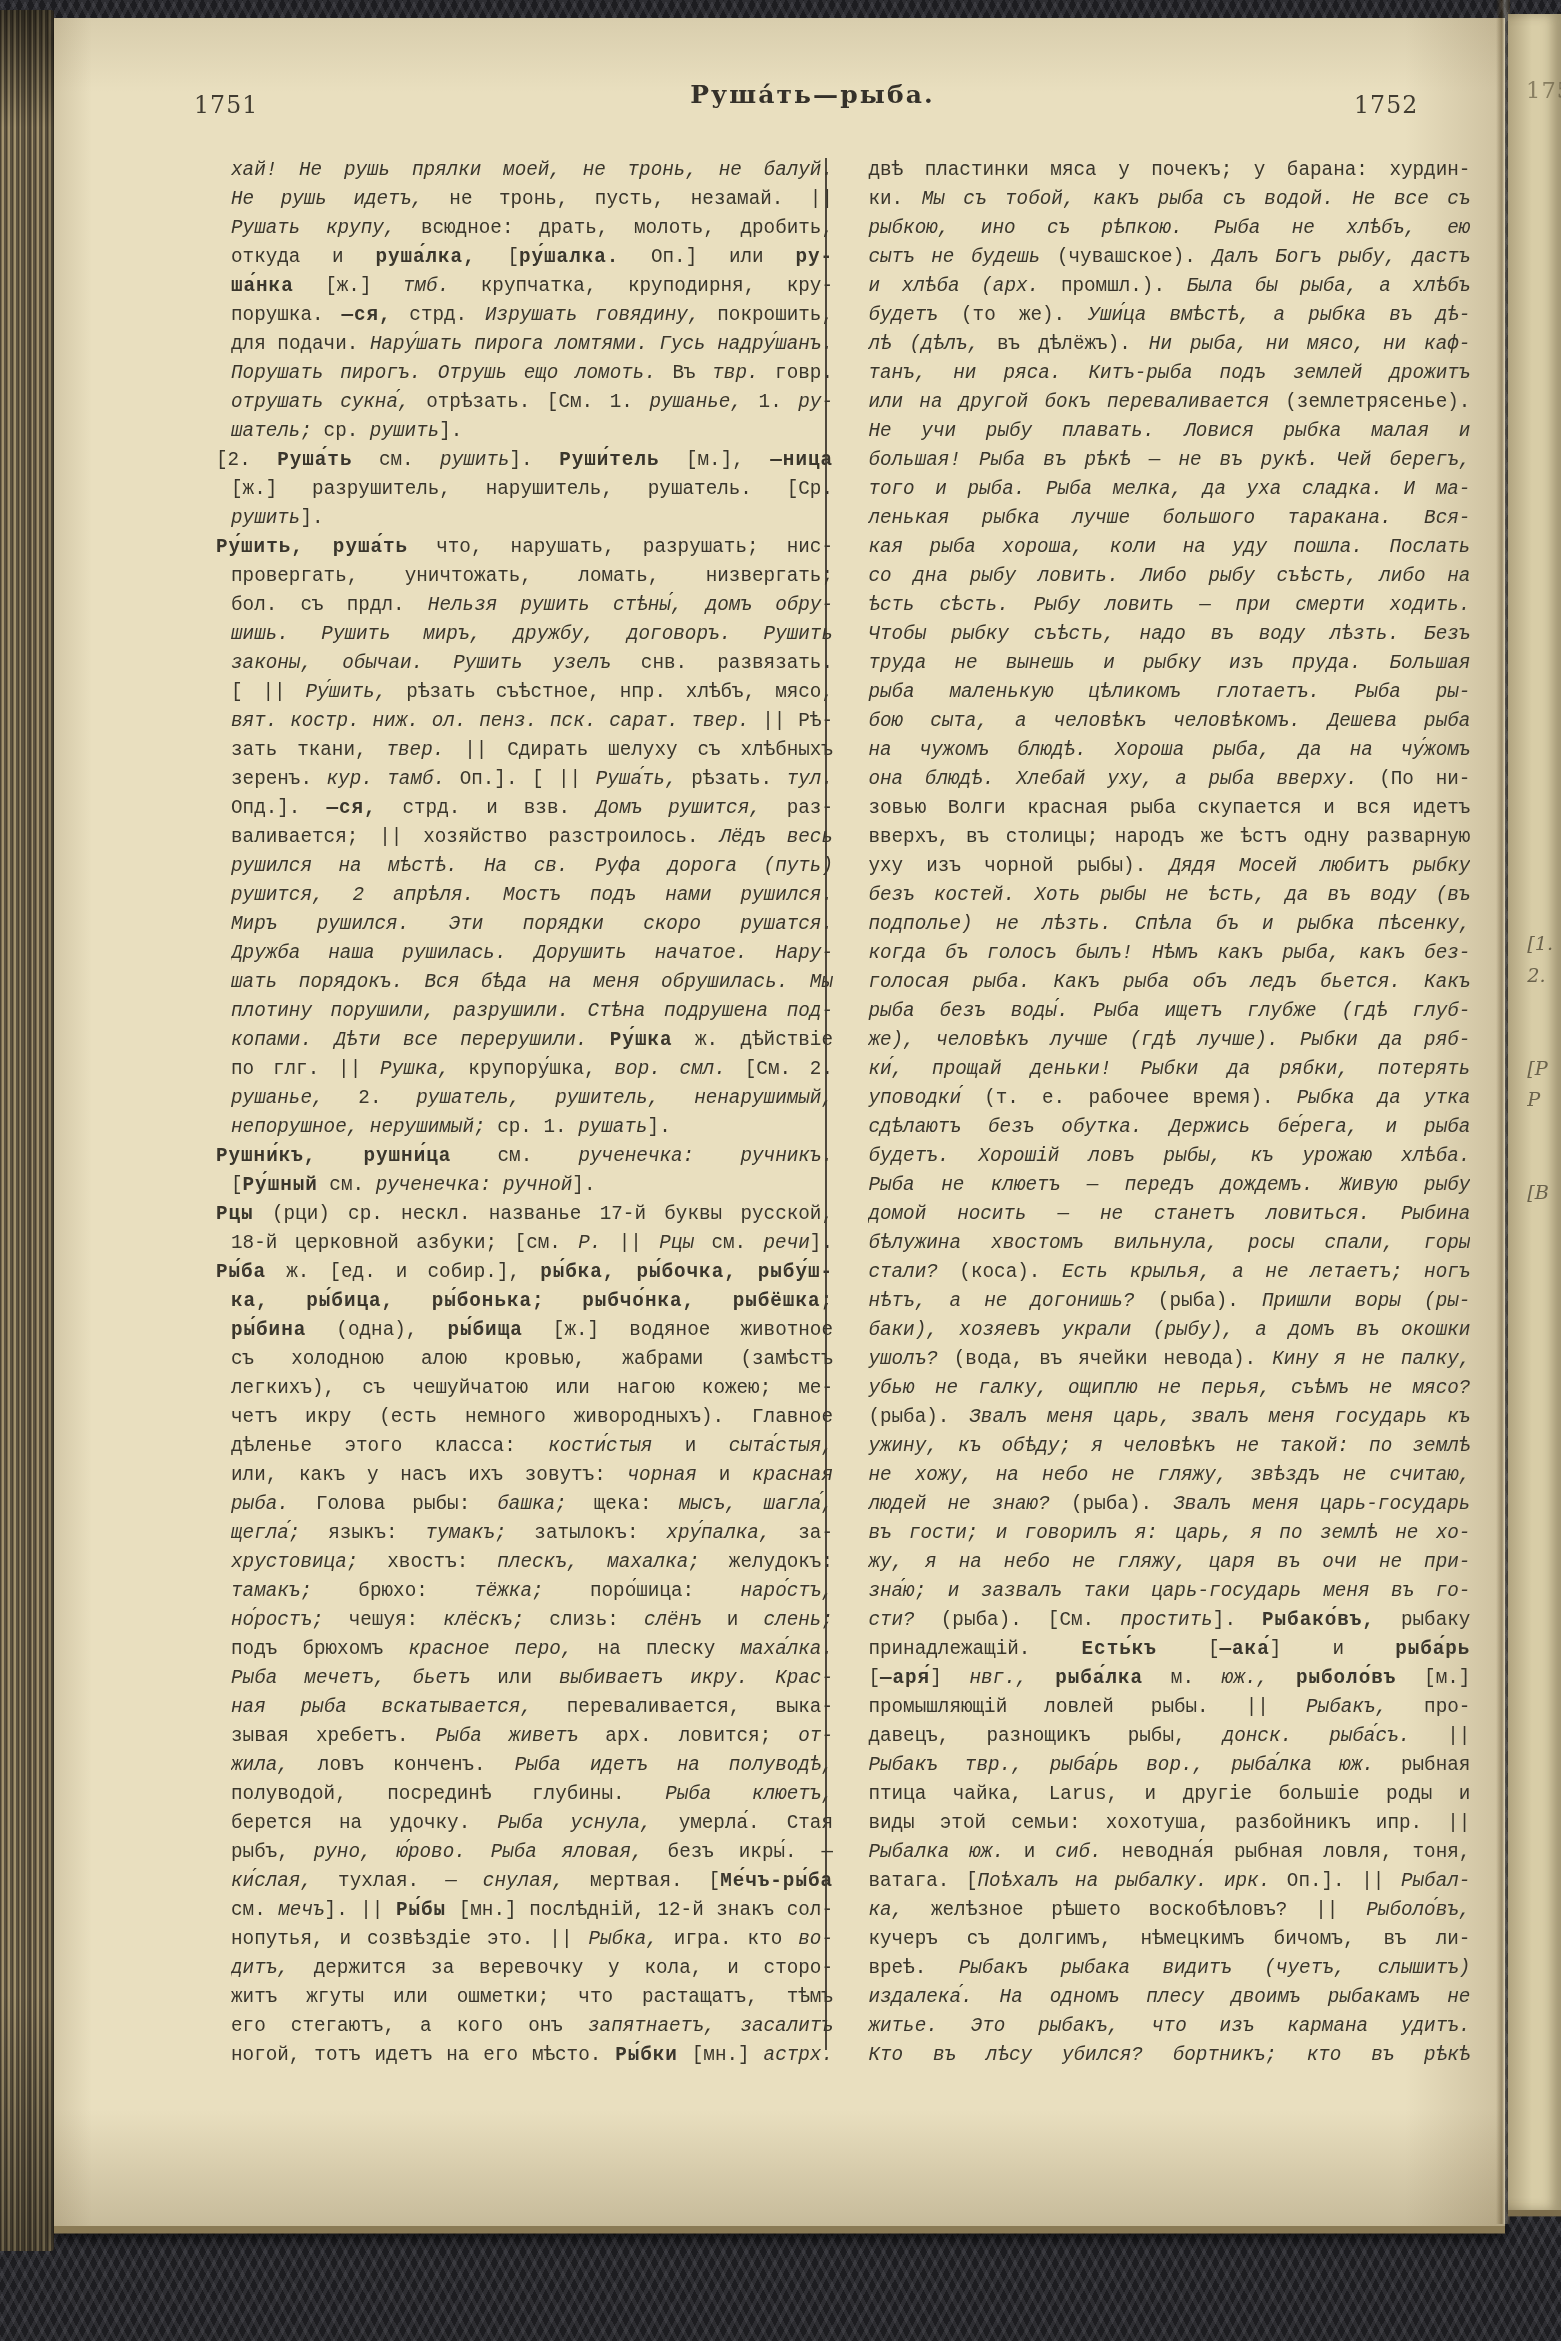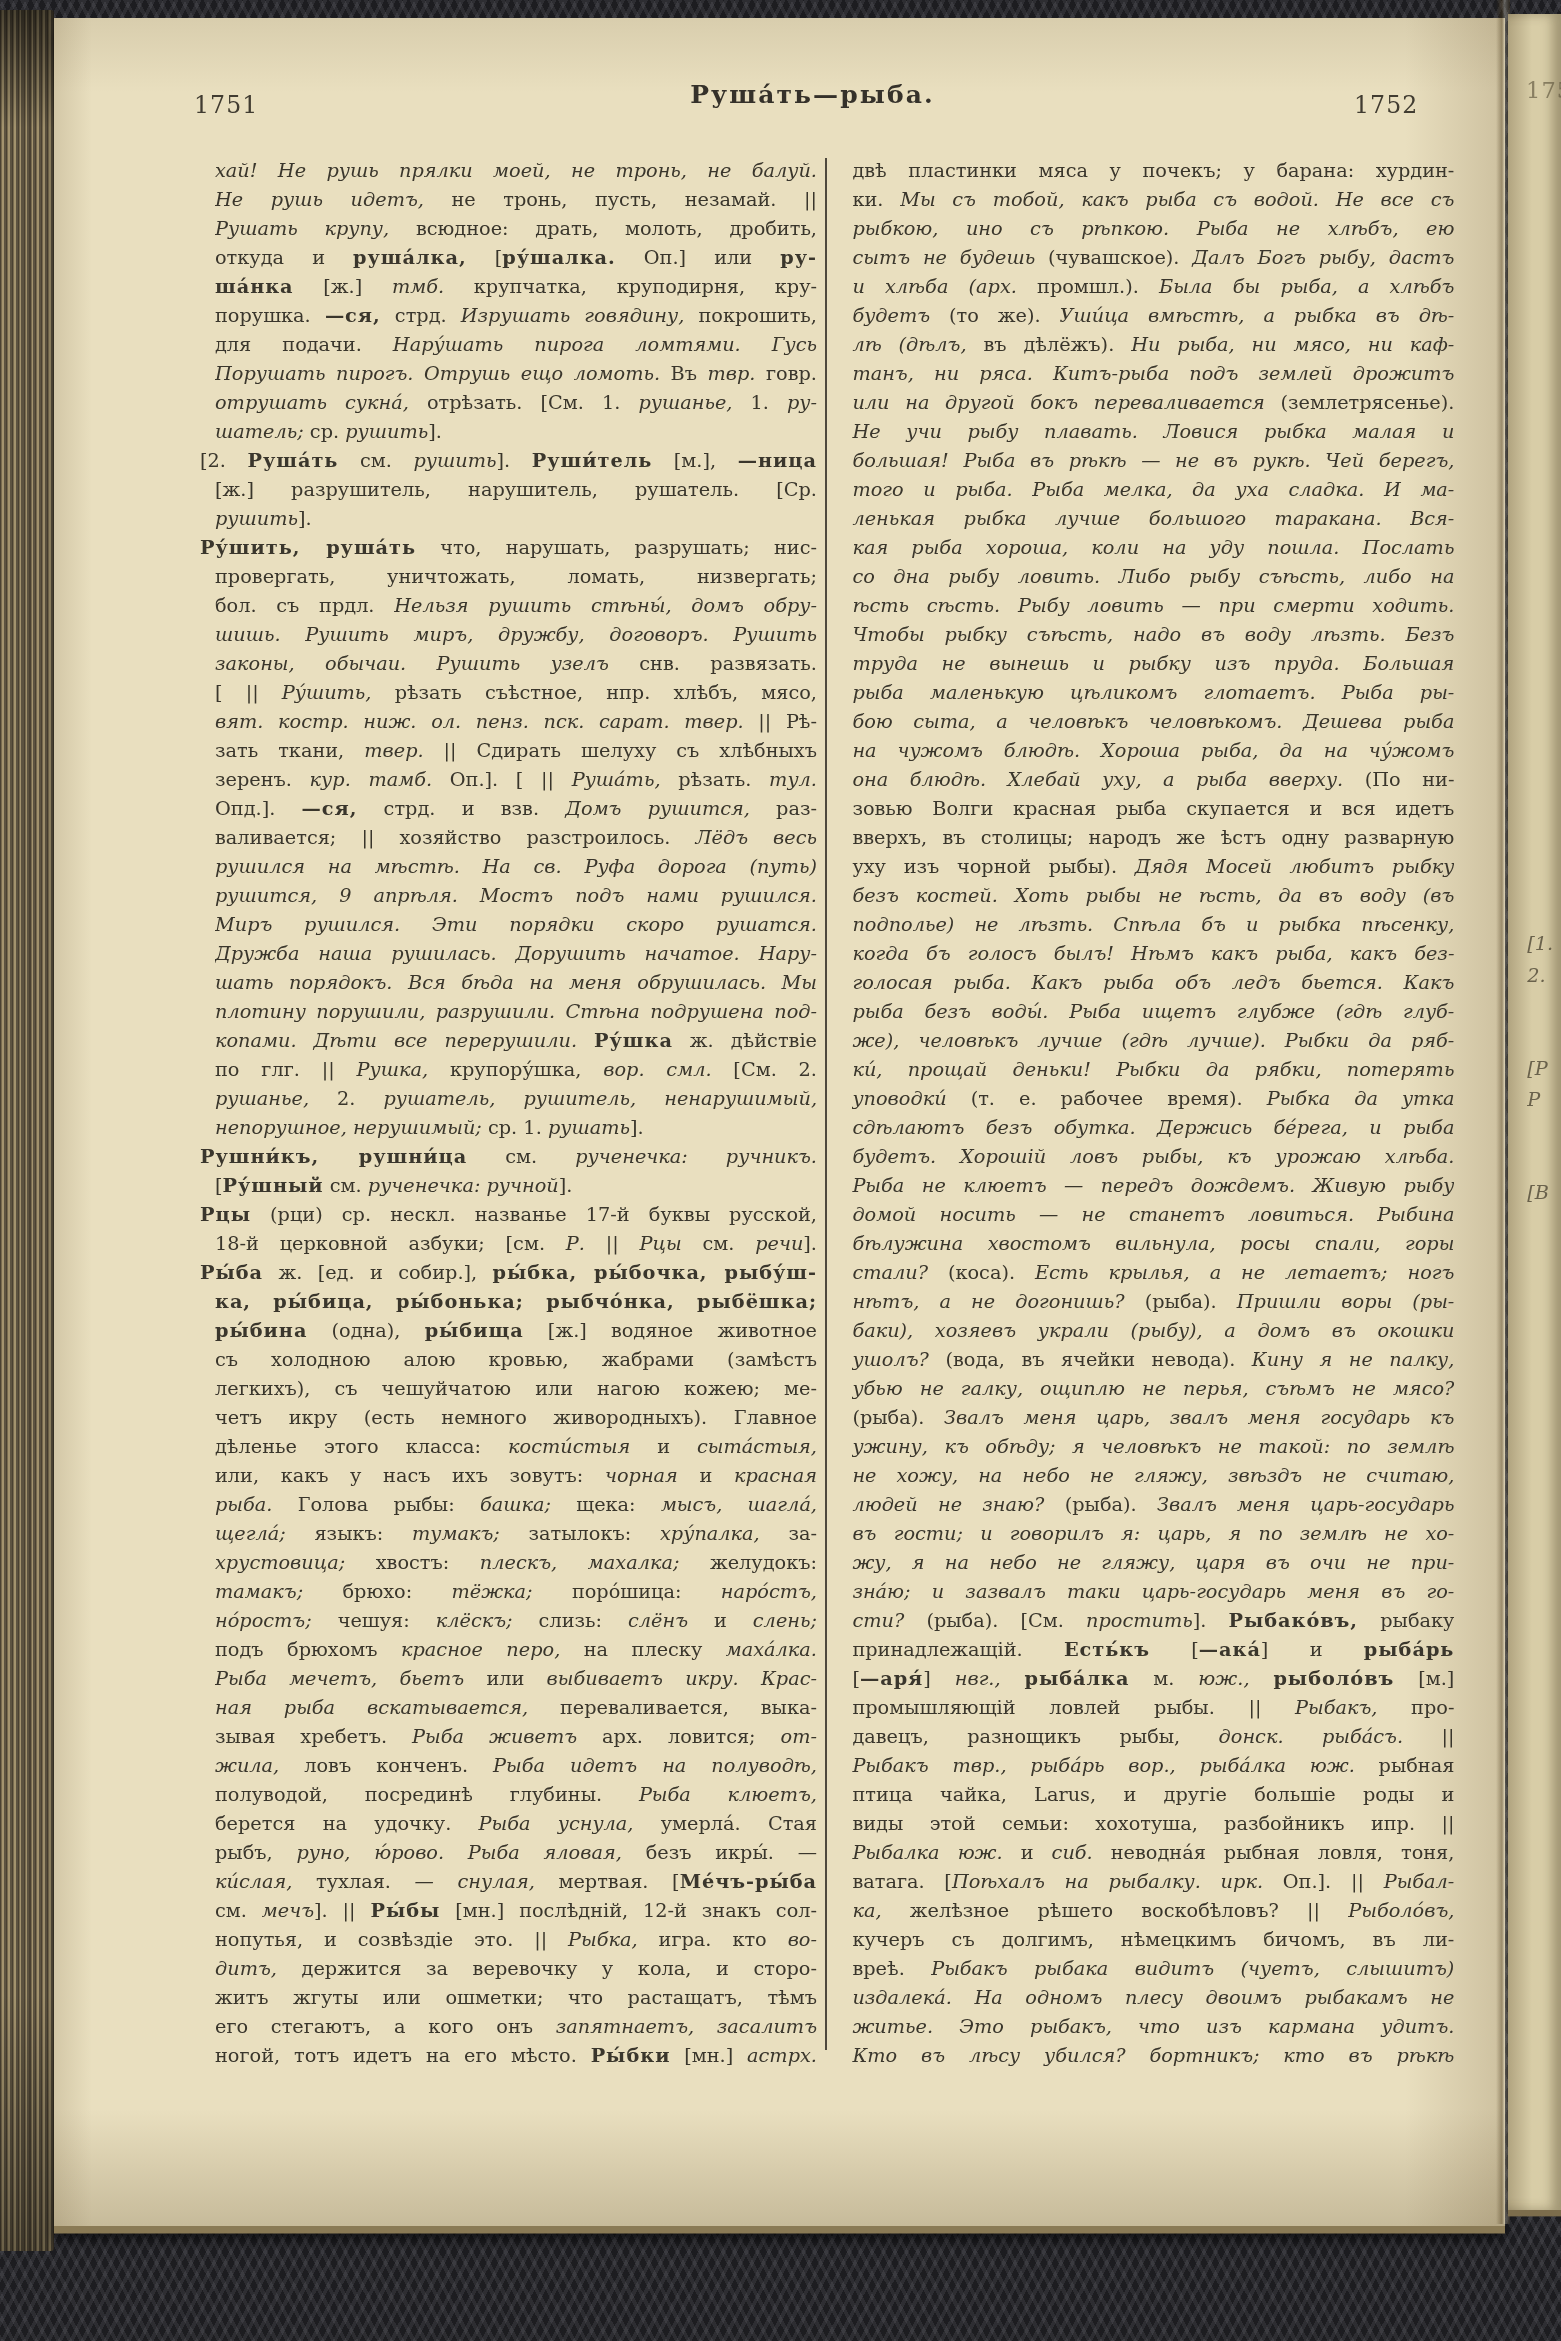--- a/index.html
+++ b/index.html
@@ -29,21 +29,21 @@
     box-shadow:0 7.5px 0 #8a7a55, 0 14px 11.8px rgba(0,0,0,.55);
     color:#38342b;
   }
   .pagenum{position:absolute;top:73px;font-size:23.6px;letter-spacing:1.1px;color:#413c31;}
   .pagenum.left{left:140px;}
   .pagenum.right{left:1300px;}
   .running-title{
     position:absolute;top:62px;left:0;width:1451px;text-align:center;
     font-size:25px;font-weight:bold;letter-spacing:2.1px;color:#35312a;margin-left:33px;
   }
-  .columns{position:absolute;left:146px;top:138px;display:flex;gap:20.4px;}
+  .columns{position:absolute;left:162px;top:138px;display:flex;gap:20.4px;font-family:Liberation Mono, monospace;}
   .col{width:617px;padding-left:15px;box-sizing:border-box;
        font-size:19.3px;line-height:29px;color:#3a362c;}
   .line{text-align:justify;text-align-last:justify;height:29px;overflow:hidden;white-space:normal;}
   .line.short{text-align-last:left;}
   .line.entry{margin-left:-15px;}
   .line b{font-weight:bold;letter-spacing:.05em;}
   .line i{font-style:italic;}
   .divider{position:absolute;left:771px;top:140px;width:1.6px;height:1892px;background:rgba(52,47,38,.85);}
   
   .crease{
@@ -94,21 +94,21 @@
           <div class="line">бол. съ прдл. <i>Нельзя рушить стѣны́, домъ обру-</i></div>
           <div class="line"><i>шишь. Рушить миръ, дружбу, договоръ. Рушить</i></div>
           <div class="line"><i>законы, обычаи. Рушить узелъ</i> снв. развязать.</div>
           <div class="line">[ || <i>Ру́шить,</i> рѣзать съѣстное, нпр. хлѣбъ, мясо,</div>
           <div class="line"><i>вят. костр. ниж. ол. пенз. пск. сарат. твер.</i> || Рѣ-</div>
           <div class="line">зать ткани, <i>твер.</i> || Сдирать шелуху съ хлѣбныхъ</div>
           <div class="line">зеренъ. <i>кур. тамб.</i> Оп.]. [ || <i>Руша́ть,</i> рѣзать. <i>тул.</i></div>
           <div class="line">Опд.]. <b>—ся,</b> стрд. и взв. <i>Домъ рушится,</i> раз-</div>
           <div class="line">валивается; || хозяйство разстроилось. <i>Лёдъ весь</i></div>
           <div class="line"><i>рушился на мѣстѣ. На св. Руфа дорога (путь)</i></div>
-          <div class="line"><i>рушится, 9 апрѣля. Мостъ подъ нами рушился.</i></div>
+          <div class="line"><i>рушится, 2 апрѣля. Мостъ подъ нами рушился.</i></div>
           <div class="line"><i>Миръ рушился. Эти порядки скоро рушатся.</i></div>
           <div class="line"><i>Дружба наша рушилась. Дорушить начатое. Нару-</i></div>
           <div class="line"><i>шать порядокъ. Вся бѣда на меня обрушилась. Мы</i></div>
           <div class="line"><i>плотину порушили, разрушили. Стѣна подрушена под-</i></div>
           <div class="line"><i>копами. Дѣти все перерушили.</i> <b>Ру́шка</b> ж. дѣйствіе</div>
           <div class="line">по глг. || <i>Рушка,</i> крупору́шка, <i>вор. смл.</i> [См. 2.</div>
           <div class="line"><i>рушанье,</i> 2. <i>рушатель, рушитель, ненарушимый,</i></div>
           <div class="line short"><i>непорушное, нерушимый;</i> ср. 1. <i>рушать</i>].</div>
           <div class="line entry"><b>Рушни́къ, рушни́ца</b> см. <i>рученечка: ручникъ.</i></div>
           <div class="line short">[<b>Ру́шный</b> см. <i>рученечка: ручной</i>].</div>

